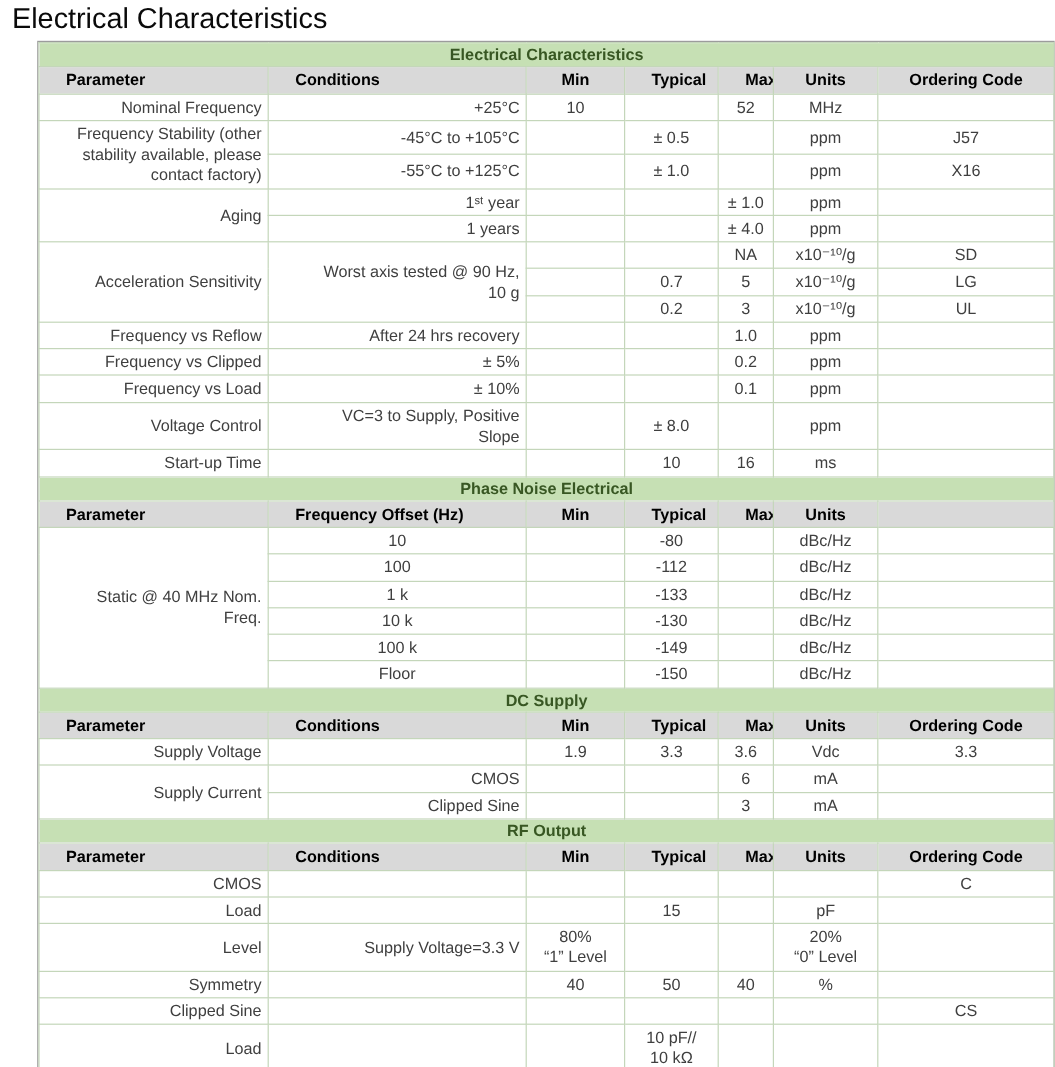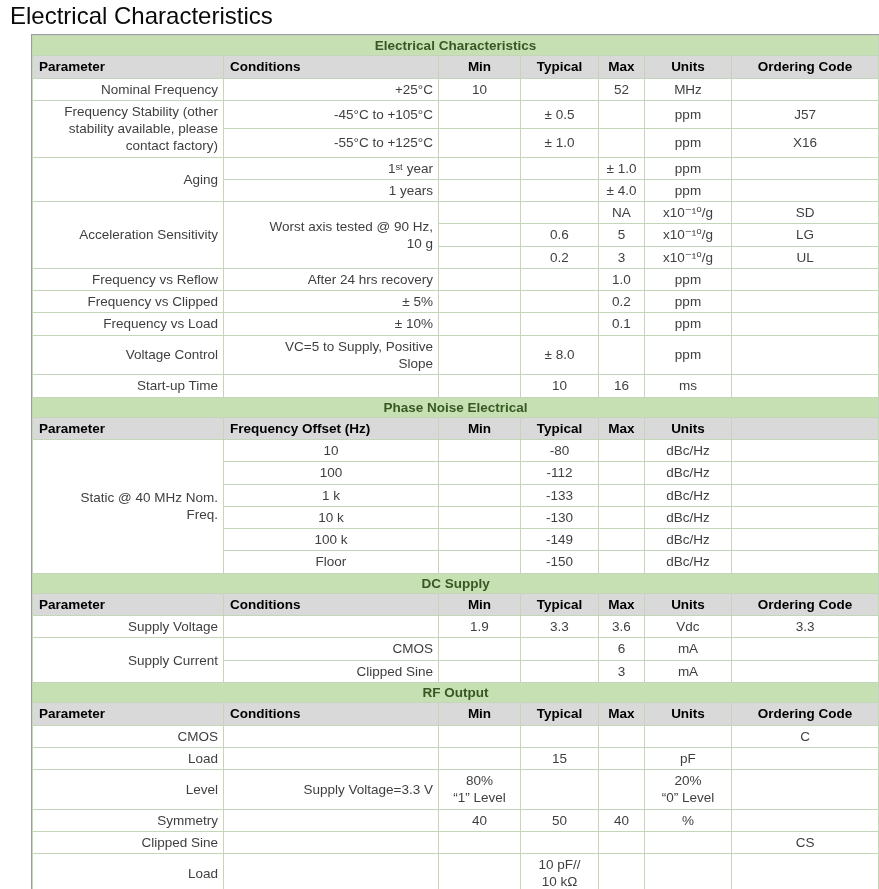--- a/index.html
+++ b/index.html
@@ -8,21 +8,21 @@
     letter-spacing:0px;}
   .table-wrap{margin-left:31px;width:846px;border:1px solid #9c9c9c;}
   table{border-collapse:collapse;table-layout:fixed;width:846px;}
   td,th{border:1px solid #c4d6ba;font-size:13.5px;line-height:1.28;
     padding:2px 5px;overflow:hidden;}
   tr{height:22px;}
   tr.sec{height:19px;}
   td.sec-title{background:#c6e0b4;color:#385723;font-weight:bold;
     text-align:center;padding:1px 4px;}
   th{background:#d9d9d9;color:#000000;font-weight:bold;text-align:center;
-    padding:2px 6px;margin-left:10px;}
+    padding:2px 22px;margin-left:10px;}
   th.l{text-align:left;}
   td{color:#3f3f3f;text-align:center;white-space:pre-line;vertical-align:middle;}
   td.l{text-align:right;}
 </style>
 </head>
 <body>
 
 <h1>Electrical Characteristics</h1>
 
 <div class="table-wrap">
@@ -100,21 +100,21 @@
     <td class="l" rowspan="3">Worst axis tested @ 90 Hz,
 10 g</td>
     <td></td>
     <td></td>
     <td>NA</td>
     <td>x10⁻¹⁰/g</td>
     <td>SD</td>
   </tr>
   <tr>
     <td></td>
-    <td>0.6</td>
+    <td>0.7</td>
     <td>5</td>
     <td>x10⁻¹⁰/g</td>
     <td>LG</td>
   </tr>
   <tr>
     <td></td>
     <td>0.2</td>
     <td>3</td>
     <td>x10⁻¹⁰/g</td>
     <td>UL</td>
@@ -141,21 +141,21 @@
     <td class="l">Frequency vs Load</td>
     <td class="l">± 10%</td>
     <td></td>
     <td></td>
     <td>0.1</td>
     <td>ppm</td>
     <td></td>
   </tr>
   <tr>
     <td class="l">Voltage Control</td>
-    <td class="l">VC=5 to Supply, Positive
+    <td class="l">VC=3 to Supply, Positive
 Slope</td>
     <td></td>
     <td>± 8.0</td>
     <td></td>
     <td>ppm</td>
     <td></td>
   </tr>
   <tr>
     <td class="l">Start-up Time</td>
     <td class="l"></td>

